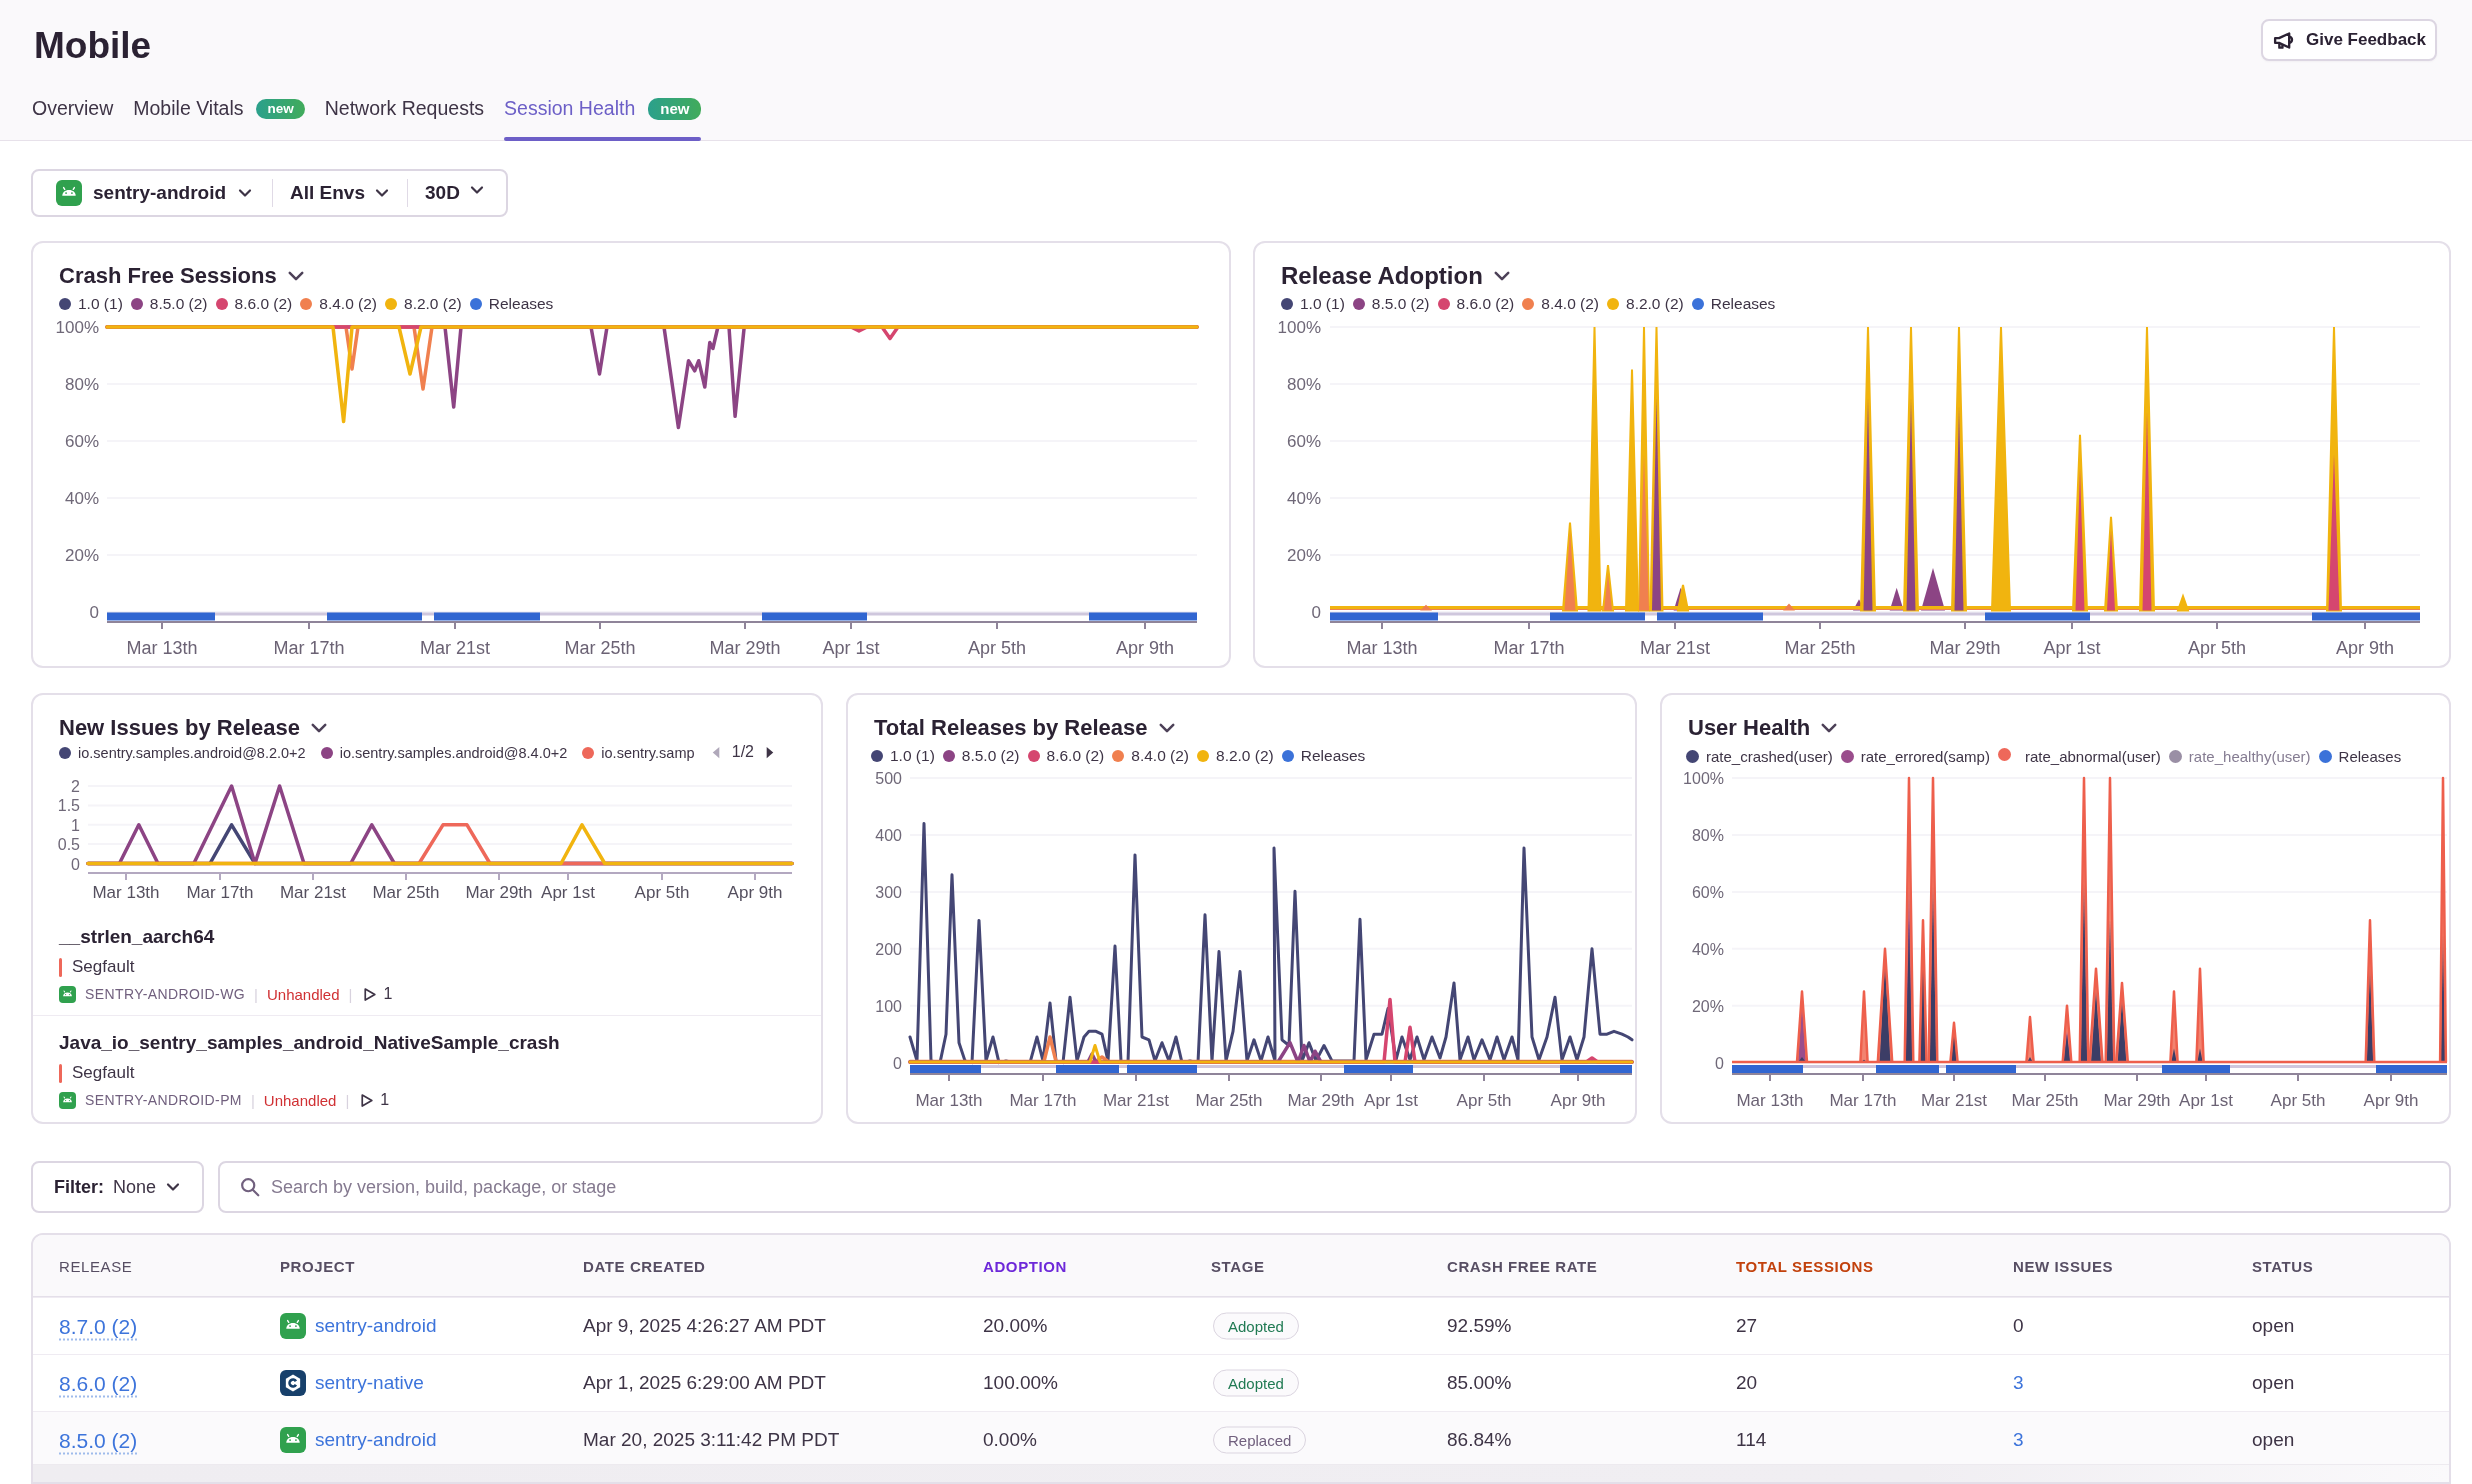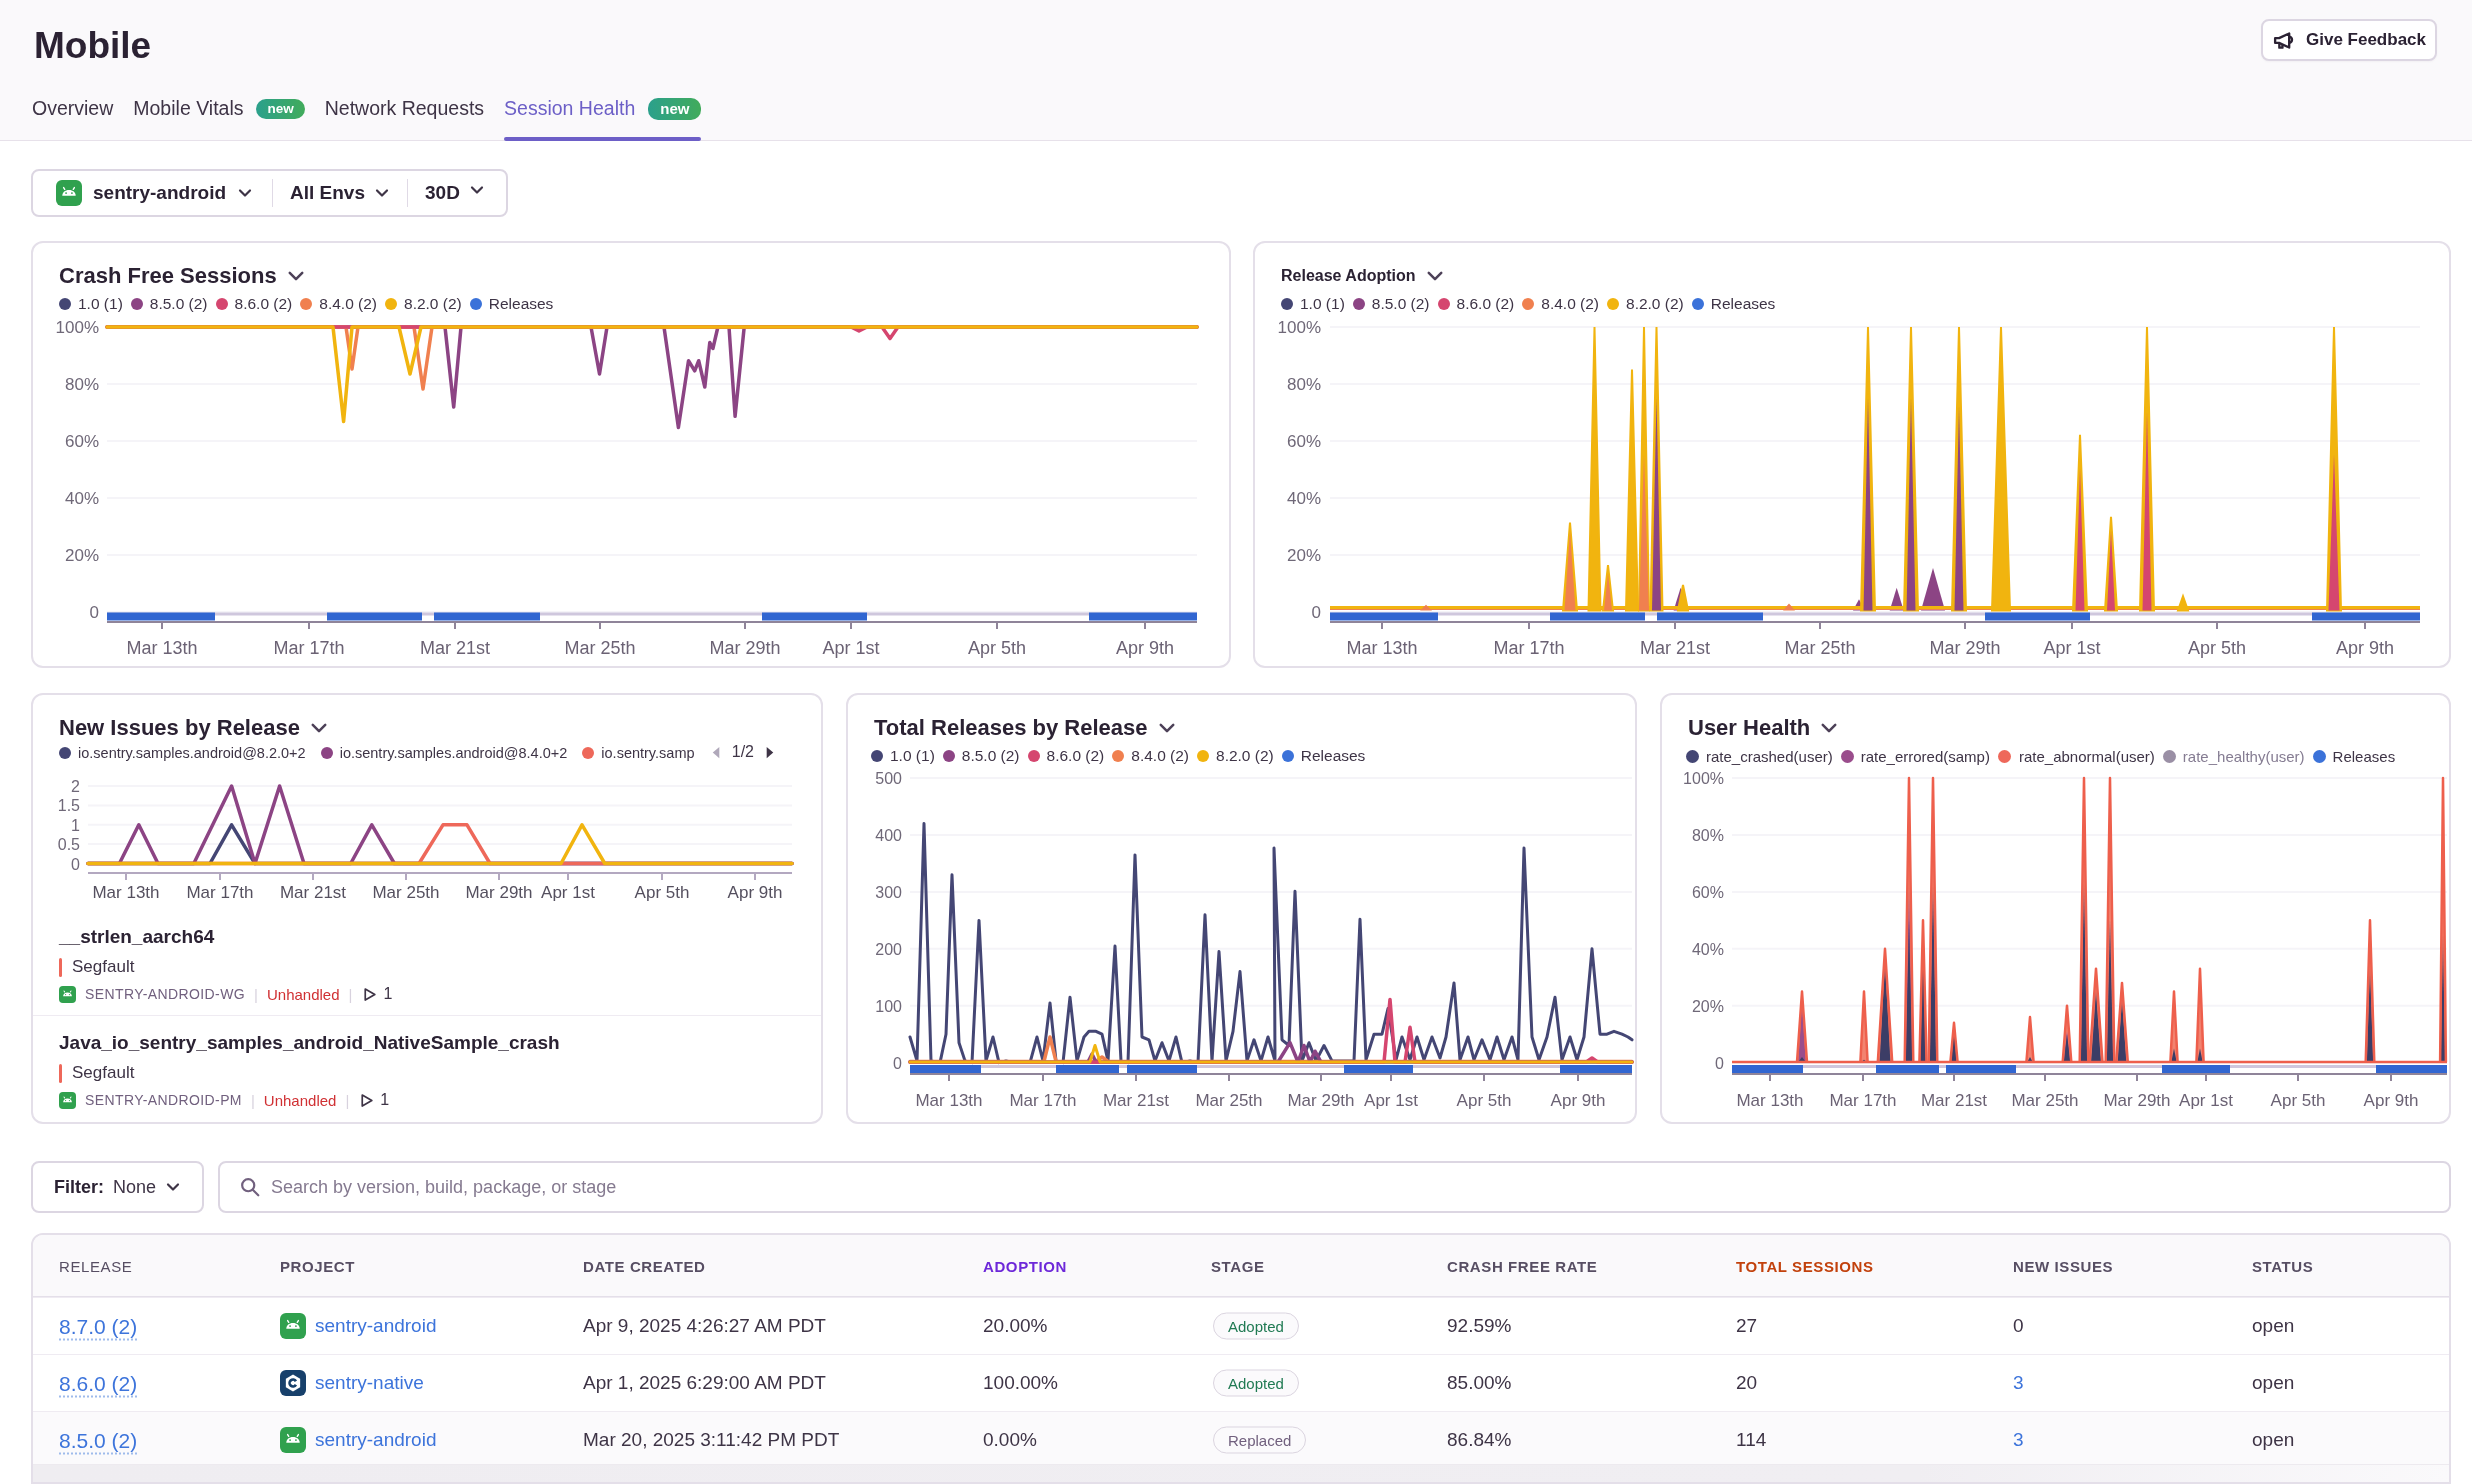--- a/index.html
+++ b/index.html
@@ -126,21 +126,21 @@
 <text x="1112" y="411" text-anchor="middle" font-size="18" fill="#6B6274">Apr 9th</text>
 <polyline points="74.0,84.0 412.0,84.0 420.7,164.0 428.0,84.0 558.0,84.0 566.5,131.0 574.0,84.0 631.0,84.0 645.4,184.4 655.5,117.7 661.7,127.8 665.7,117.7 671.8,144.0 676.8,99.5 679.9,105.5 684.9,84.0 696.0,84.0 702.1,173.3 711.2,84.0 1164.0,84.0" fill="none" stroke="#8C4484" stroke-width="3.5" stroke-linejoin="round" stroke-linecap="round"></polyline>
 <polyline points="74.0,84.0 313.0,84.0 319.0,126.0 325.0,84.0 381.0,84.0 390.0,146.0 399.0,84.0 1164.0,84.0" fill="none" stroke="#F0804F" stroke-width="3.5" stroke-linejoin="round" stroke-linecap="round"></polyline>
 <polyline points="74.0,84.0 818.0,84.0 826.0,88.0 834.0,84.0 849.0,84.0 857.0,95.5 865.0,84.0 1164.0,84.0" fill="none" stroke="#D5466F" stroke-width="3.5" stroke-linejoin="round" stroke-linecap="round"></polyline>
 <polyline points="74.0,84.0 300.0,84.0 310.6,178.5 319.0,84.0 366.0,84.0 377.0,131.0 388.0,84.0 1164.0,84.0" fill="none" stroke="#F1B40F" stroke-width="3.5" stroke-linejoin="round" stroke-linecap="round"></polyline>
     </svg>
   </div>
 
 <div style="position:absolute;left:1253px;top:241px;width:1198px;height:427px;background:#fff;border:2px solid #E4DFE9;border-radius:12px;box-sizing:border-box">
 <div style="position:absolute;left:26px;top:22px;display:flex;align-items:center;gap:9px">
-      <span style="font-size:16px;font-weight:bold;line-height:22px;color:#2B2233">Release Adoption</span>
+      <span style="font-size:24px;font-weight:bold;line-height:22px;color:#2B2233">Release Adoption</span>
       <svg width="20" height="20" viewBox="0 0 16 16" fill="none" stroke="#4D4158" stroke-width="2" stroke-linecap="round" stroke-linejoin="round">
         <path d="M3 5.5 8 10.5 13 5.5"></path>
       </svg>
     </div>
 <div style="position:absolute;left:26px;top:52px;display:flex;align-items:center;gap:8px">
       <span style="display:inline-flex;align-items:center;gap:7px">
         <span style="width:12px;height:12px;border-radius:50%;background:#444674"></span>
         <span style="font-size:15.5px;color:#3E3446">1.0 (1)</span>
       </span>
       <span style="display:inline-flex;align-items:center;gap:7px">
@@ -448,21 +448,21 @@
     </div>
 <div style="position:absolute;left:24px;top:53px;display:flex;align-items:center;gap:8px;white-space:nowrap">
       <span style="display:inline-flex;align-items:center;gap:7px">
         <span style="width:13px;height:13px;border-radius:50%;background:#444674"></span>
         <span style="font-size:15px;color:#3E3446">rate_crashed(user)</span>
       </span>
       <span style="display:inline-flex;align-items:center;gap:7px">
         <span style="width:13px;height:13px;border-radius:50%;background:#9A4D8C"></span>
         <span style="font-size:15px;color:#3E3446">rate_errored(samp)</span>
       </span>
-      <span style="display:inline-flex;align-items:center;gap:8px">
+      <span style="display:inline-flex;align-items:flex-start;gap:14px">
         <span style="width:13px;height:13px;border-radius:50%;background:#EE685A"></span>
         <span style="font-size:15px;color:#3E3446">rate_abnormal(user)</span>
       </span>
       <span style="display:inline-flex;align-items:center;gap:7px">
         <span style="width:13px;height:13px;border-radius:50%;background:#9A8FA5"></span>
         <span style="font-size:15px;color:#857C92">rate_healthy(user)</span>
       </span>
       <span style="display:inline-flex;align-items:center;gap:7px">
         <span style="width:13px;height:13px;border-radius:50%;background:#3B72D9"></span>
         <span style="font-size:15px;color:#3E3446">Releases</span>

